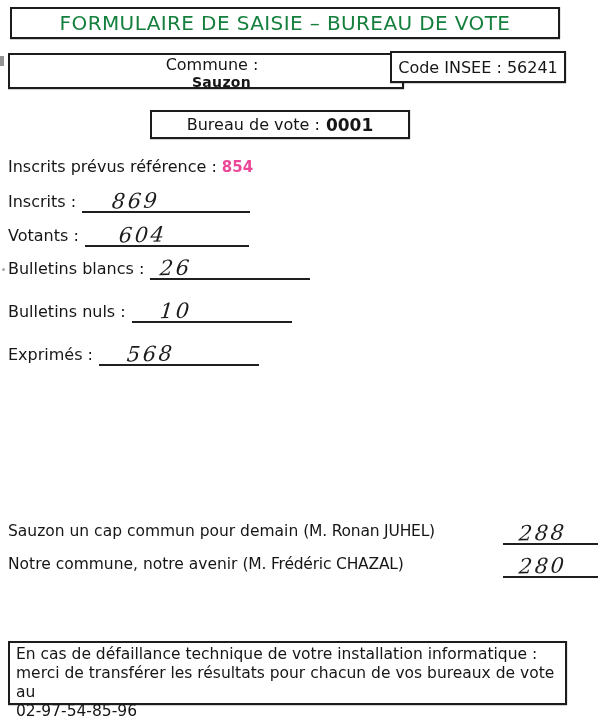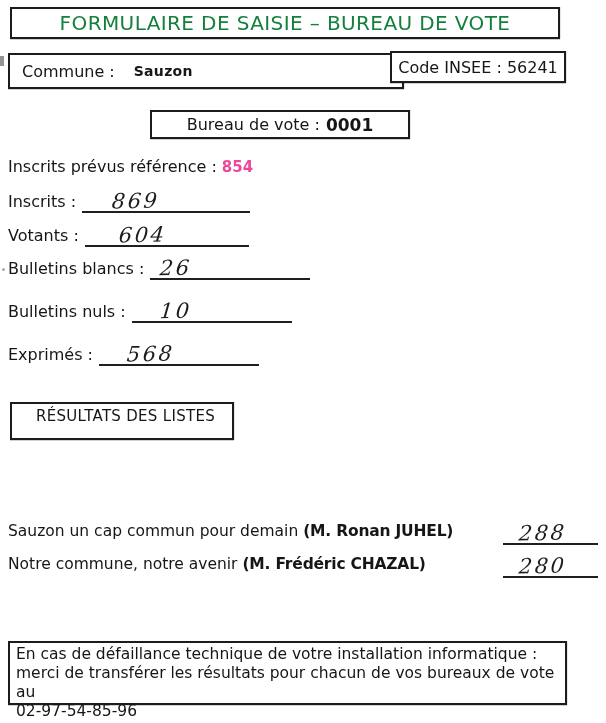--- a/index.html
+++ b/index.html
@@ -16,21 +16,21 @@
   .box { border: 2px solid #1c1c1c; position: absolute; background: #fff;
          box-shadow: 0 1px 0 rgba(0,0,0,0.18), 1px 0 0 rgba(0,0,0,0.10); }
 
   
   .title-box { left: 10px; top: 7px; width: 546px; height: 28px;
                display: flex; align-items: center; justify-content: center; }
   .title-box .t { font-size: 20px; letter-spacing: 0.4px; color: #15803d; }
 
   
   .commune-box { left: 8px; top: 53px; width: 380px; height: 32px;
-                 display: flex; align-items: center; padding-left: 12px; }
+                 display: flex; align-items: center; padding-left: 12px; flex-direction: column; }
   .commune-box .lbl { font-size: 16px; }
   .commune-box .val { font-size: 14px; font-weight: bold; margin-left: 19px; letter-spacing: 0.3px; }
   .insee-box { left: 390px; top: 51px; width: 172px; height: 28px;
                display: flex; align-items: center; justify-content: center; }
   .insee-box .txt { font-size: 16px; }
 
   
   .bureau-box { left: 150px; top: 110px; width: 256px; height: 25px;
                 display: flex; align-items: center; justify-content: center; }
   .bureau-box .lbl { font-size: 16px; }
@@ -48,21 +48,21 @@
   .ref-val { font-weight: bold; color: #ec4899; margin-left: 5px; font-size: 15px; }
 
   
   .results-box { left: 10px; top: 402px; width: 220px; height: 34px; }
   .results-box .txt { font-size: 15px; padding: 3px 0 0 24px; display: block; letter-spacing: 0.3px; }
 
   .list-header { position: absolute; left: 8px; right: 0; top: 488px; font-size: 14.5px; font-weight: bold; }
   .col-voix { position: absolute; left: 532px; top: 0; }
 
   .list-row { position: absolute; left: 8px; width: 590px; font-size: 15.5px; white-space: nowrap; }
-  .list-row .head { font-weight: bold; margin-left: 5px; letter-spacing: -0.2px; text-align: center; }
+  .list-row .head { font-weight: normal; margin-left: 5px; letter-spacing: -0.2px; text-align: center; }
   .voix-blank { position: absolute; left: 495px; top: 0; width: 95px; height: 21px;
                 border-bottom: 2px solid #1f1f1f; }
   .voix-blank .hw { left: 16px; }
 
   
   .obs-label { position: absolute; left: 8px; top: 613px; font-size: 16px; }
   .obs-box { left: 8px; top: 641px; width: 543px; height: 56px; padding: 2px 6px; }
   .obs-box .line { font-size: 15.5px; line-height: 19px; display: block; }
 
   
@@ -110,23 +110,20 @@
   </div>
 
   <div class="count-row" style="top:301px">
     <span>Bulletins nuls :</span><span class="blank" style="width:160px"><span class="hw" style="left:28px">10</span></span>
   </div>
 
   <div class="count-row" style="top:344px">
     <span>Exprimés :</span><span class="blank" style="width:160px"><span class="hw" style="left:28px">568</span></span>
   </div>
 
-  <div class="box results-box">
-    <span class="txt">RÉSULTATS DES LISTES</span>
-  </div>
 
 
   <div class="list-row" style="top:522px">
     <span>Sauzon un cap commun pour demain</span><span class="head">(M. Ronan JUHEL)</span>
     <span class="voix-blank">
         <span class="hw">288</span>
       </span>
   </div>
 
   <div class="list-row" style="top:555px">

